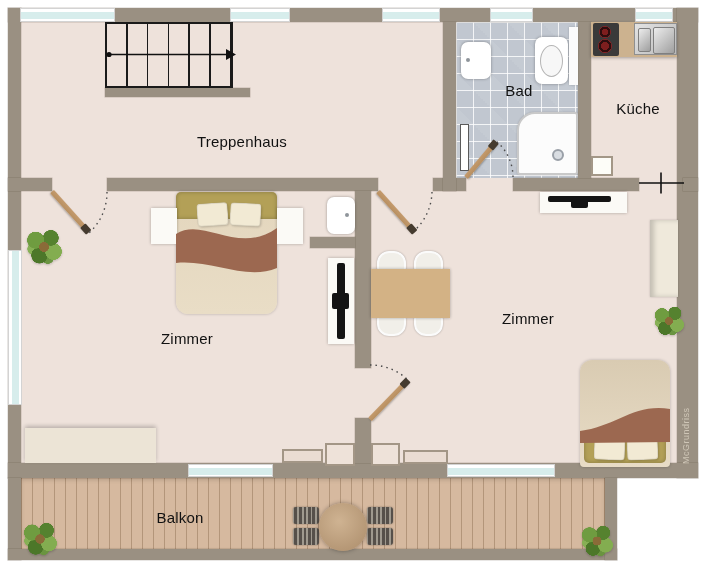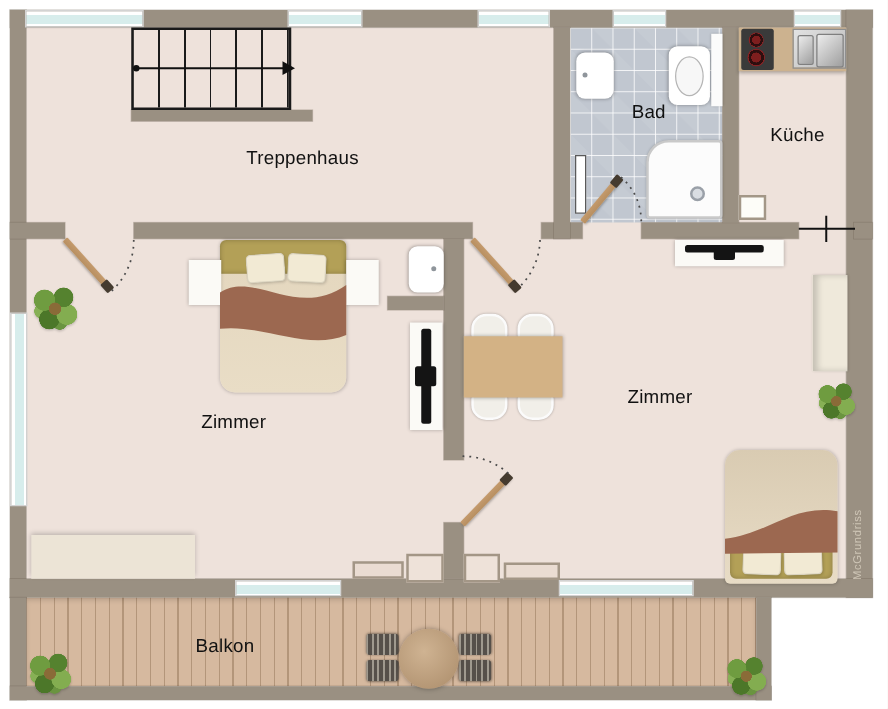--- a/index.html
+++ b/index.html
@@ -219,21 +219,21 @@
       <circle cx="109" cy="54.5" r="2.6" fill="#111"></circle>
       <line class="sym" x1="109" y1="54.5" x2="227" y2="54.5"></line>
       <path d="M226,49 L236,54.5 L226,60 Z" fill="#111"></path>
     </g>
     <g>
       <line class="sym" x1="639" y1="183" x2="684" y2="183"></line>
       <line class="sym" x1="661" y1="172.5" x2="661" y2="193.5"></line>
     </g>
   </svg>
 
-  <div class="abs room-label" style="left:242px;top:127px;">Treppenhaus</div>
+  <div class="abs room-label" style="left:242px;top:141px;">Treppenhaus</div>
   <div class="abs room-label" style="left:519px;top:90px;">Bad</div>
   <div class="abs room-label" style="left:638px;top:108px;">Küche</div>
   <div class="abs room-label" style="left:187px;top:338px;">Zimmer</div>
   <div class="abs room-label" style="left:528px;top:318px;">Zimmer</div>
   <div class="abs room-label" style="left:180px;top:517px;">Balkon</div>
 
   <div class="abs watermark" style="left:681px;top:404px;width:18px;height:64px;">McGrundriss</div>
 
 </div>
 

